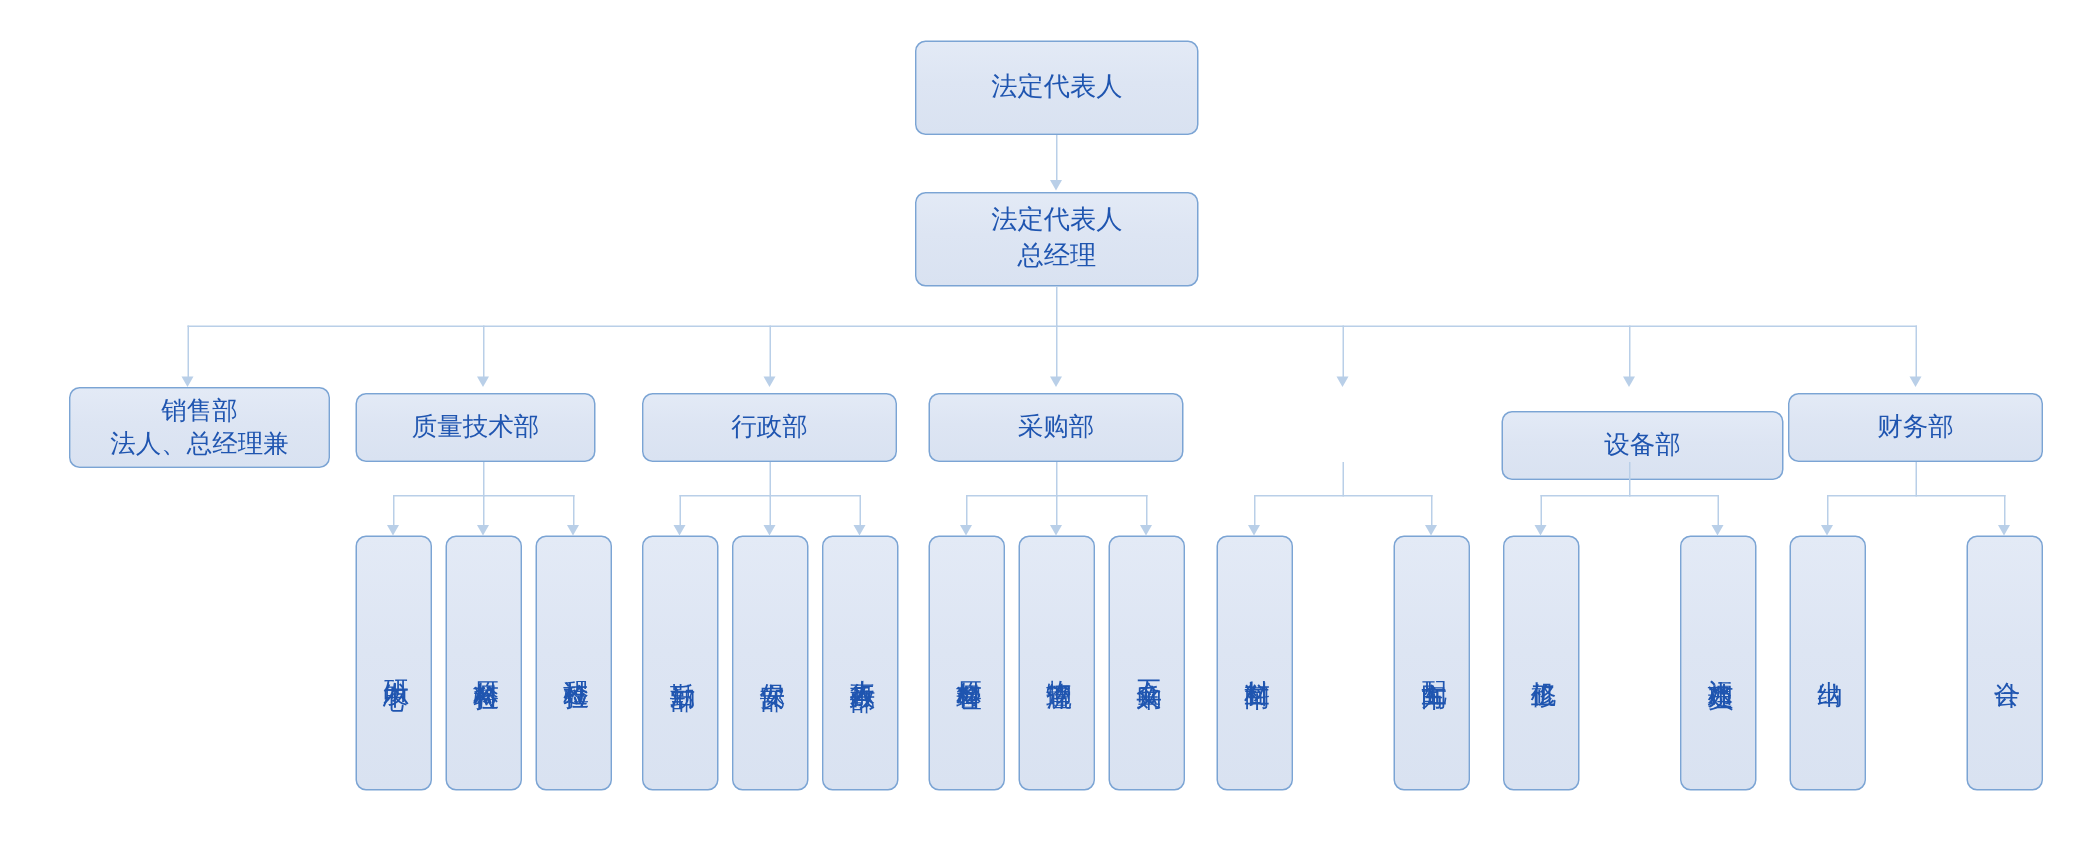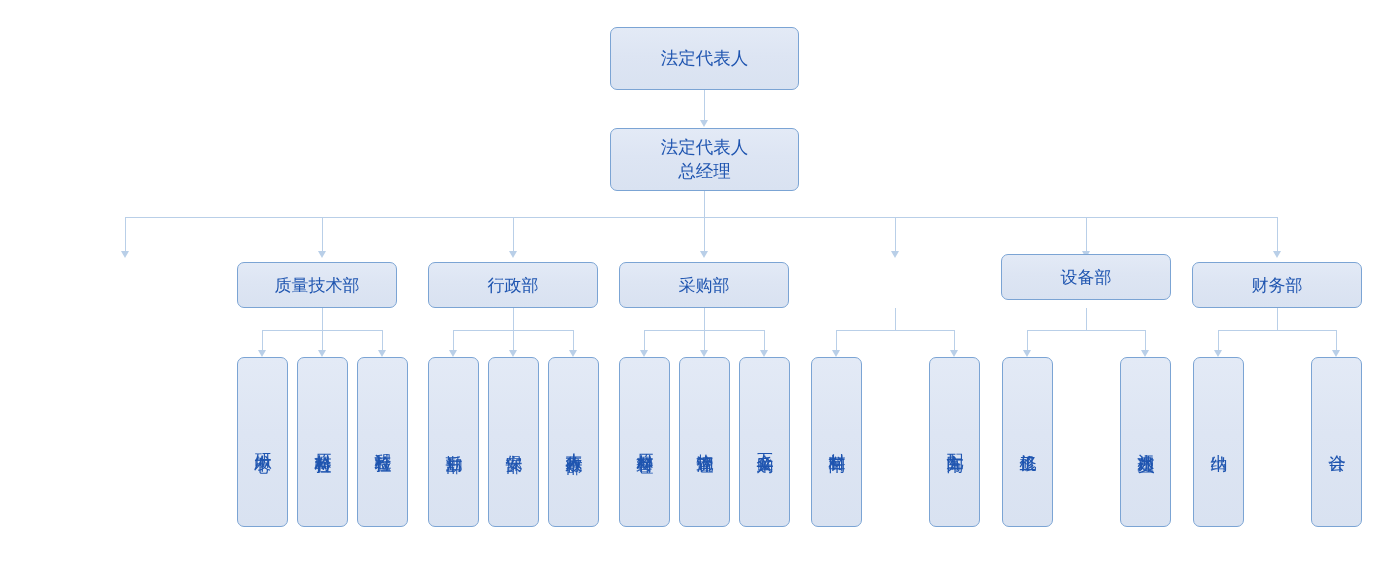--- a/index.html
+++ b/index.html
@@ -111,35 +111,39 @@
 
   <div class="line v" style="left:895px; top:217px; height:36px;"></div>
   <div class="arrow" style="left:891px; top:251px;"></div>
 
   <div class="line v" style="left:1086px; top:217px; height:36px;"></div>
   <div class="arrow" style="left:1082px; top:251px;"></div>
 
   <div class="line v" style="left:1277px; top:217px; height:36px;"></div>
   <div class="arrow" style="left:1273px; top:251px;"></div>
 
+  <div class="node dept" style="left:46px; top:258px; width:174px; height:54px;">
+    <span class="node-label">销售部
+法人、总经理兼</span>
+  </div>
 
   <div class="node dept" style="left:237px; top:262px; width:160px; height:46px;">
     <span class="node-label">质量技术部</span>
   </div>
 
   <div class="node dept" style="left:619px; top:262px; width:170px; height:46px;">
     <span class="node-label">采购部</span>
   </div>
 
   <div class="node dept" style="left:428px; top:262px; width:170px; height:46px;">
     <span class="node-label">行政部</span>
   </div>
 
 
-  <div class="node dept" style="left:1001px; top:254px; width:170px; height:46px;">
+  <div class="node dept" style="left:1001px; top:274px; width:188px; height:46px;">
     <span class="node-label">设备部</span>
   </div>
 
   <div class="node dept" style="left:1192px; top:262px; width:170px; height:46px;">
     <span class="node-label">财务部</span>
   </div>
 
   <div class="line v" style="left:322px; top:308px; height:23px;"></div>
   <div class="line h" style="left:262px; top:330px; width:121px;"></div>
   <div class="line v" style="left:262px; top:330px; height:22px;"></div>

